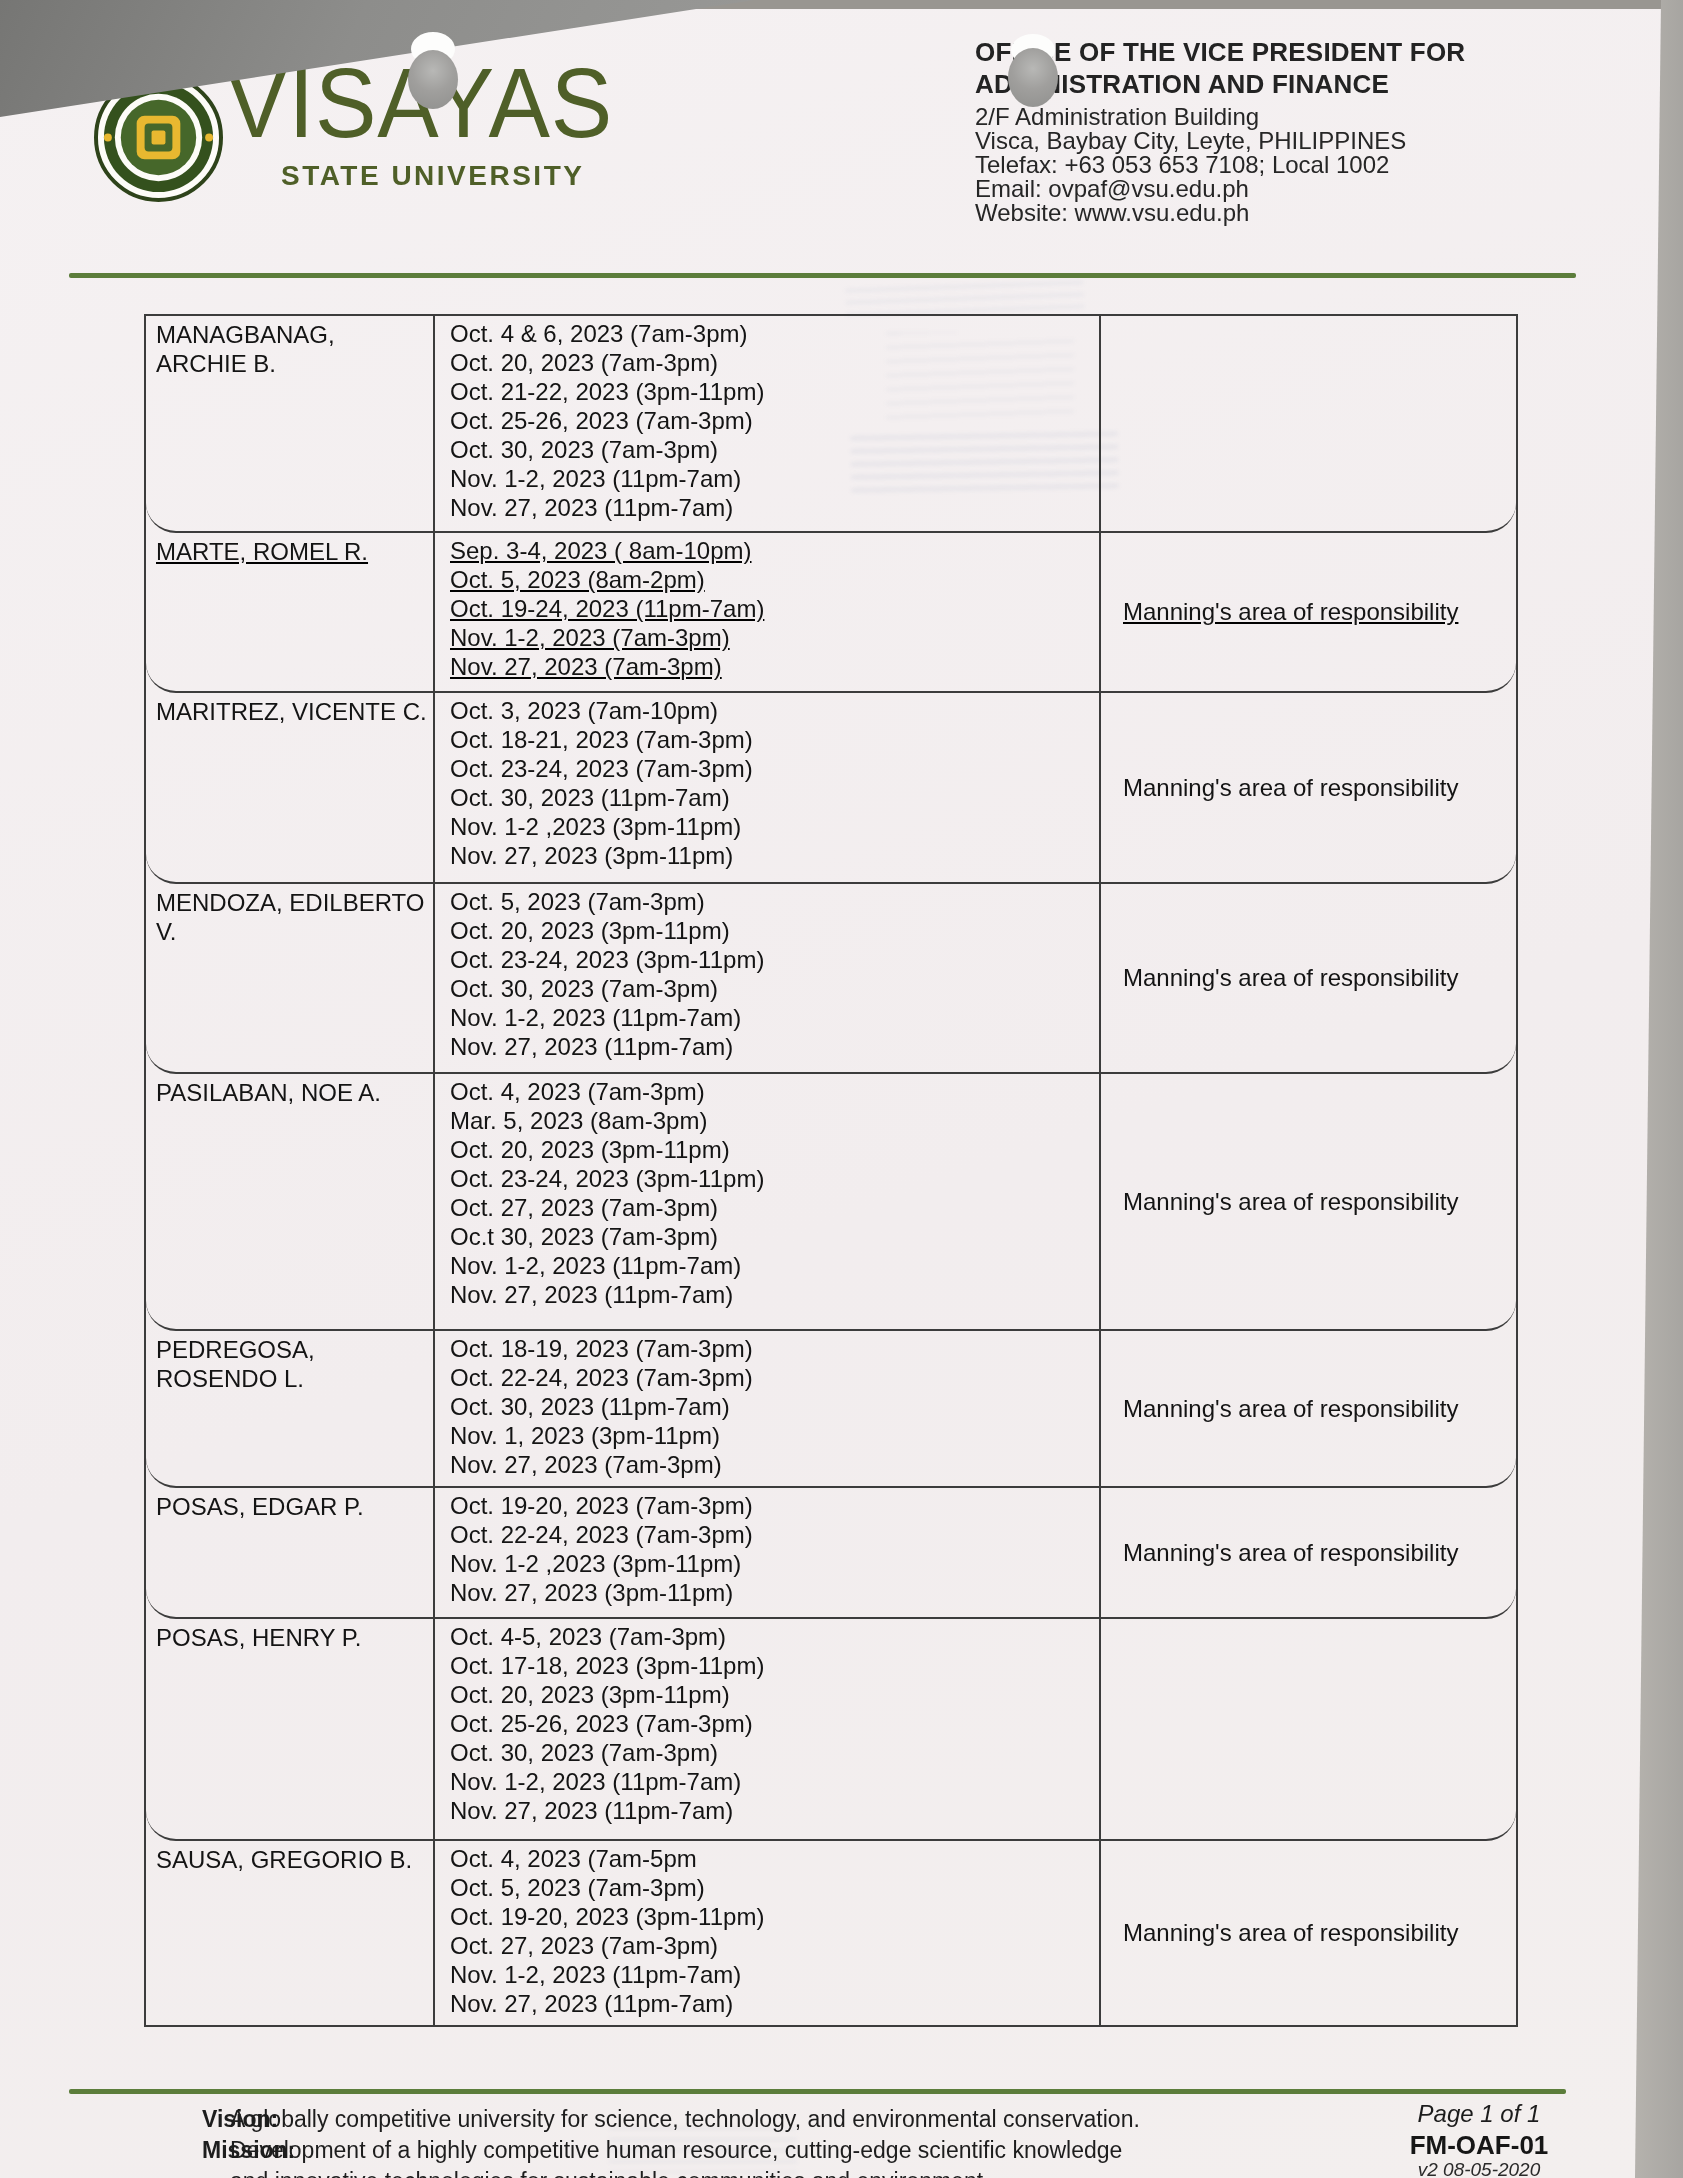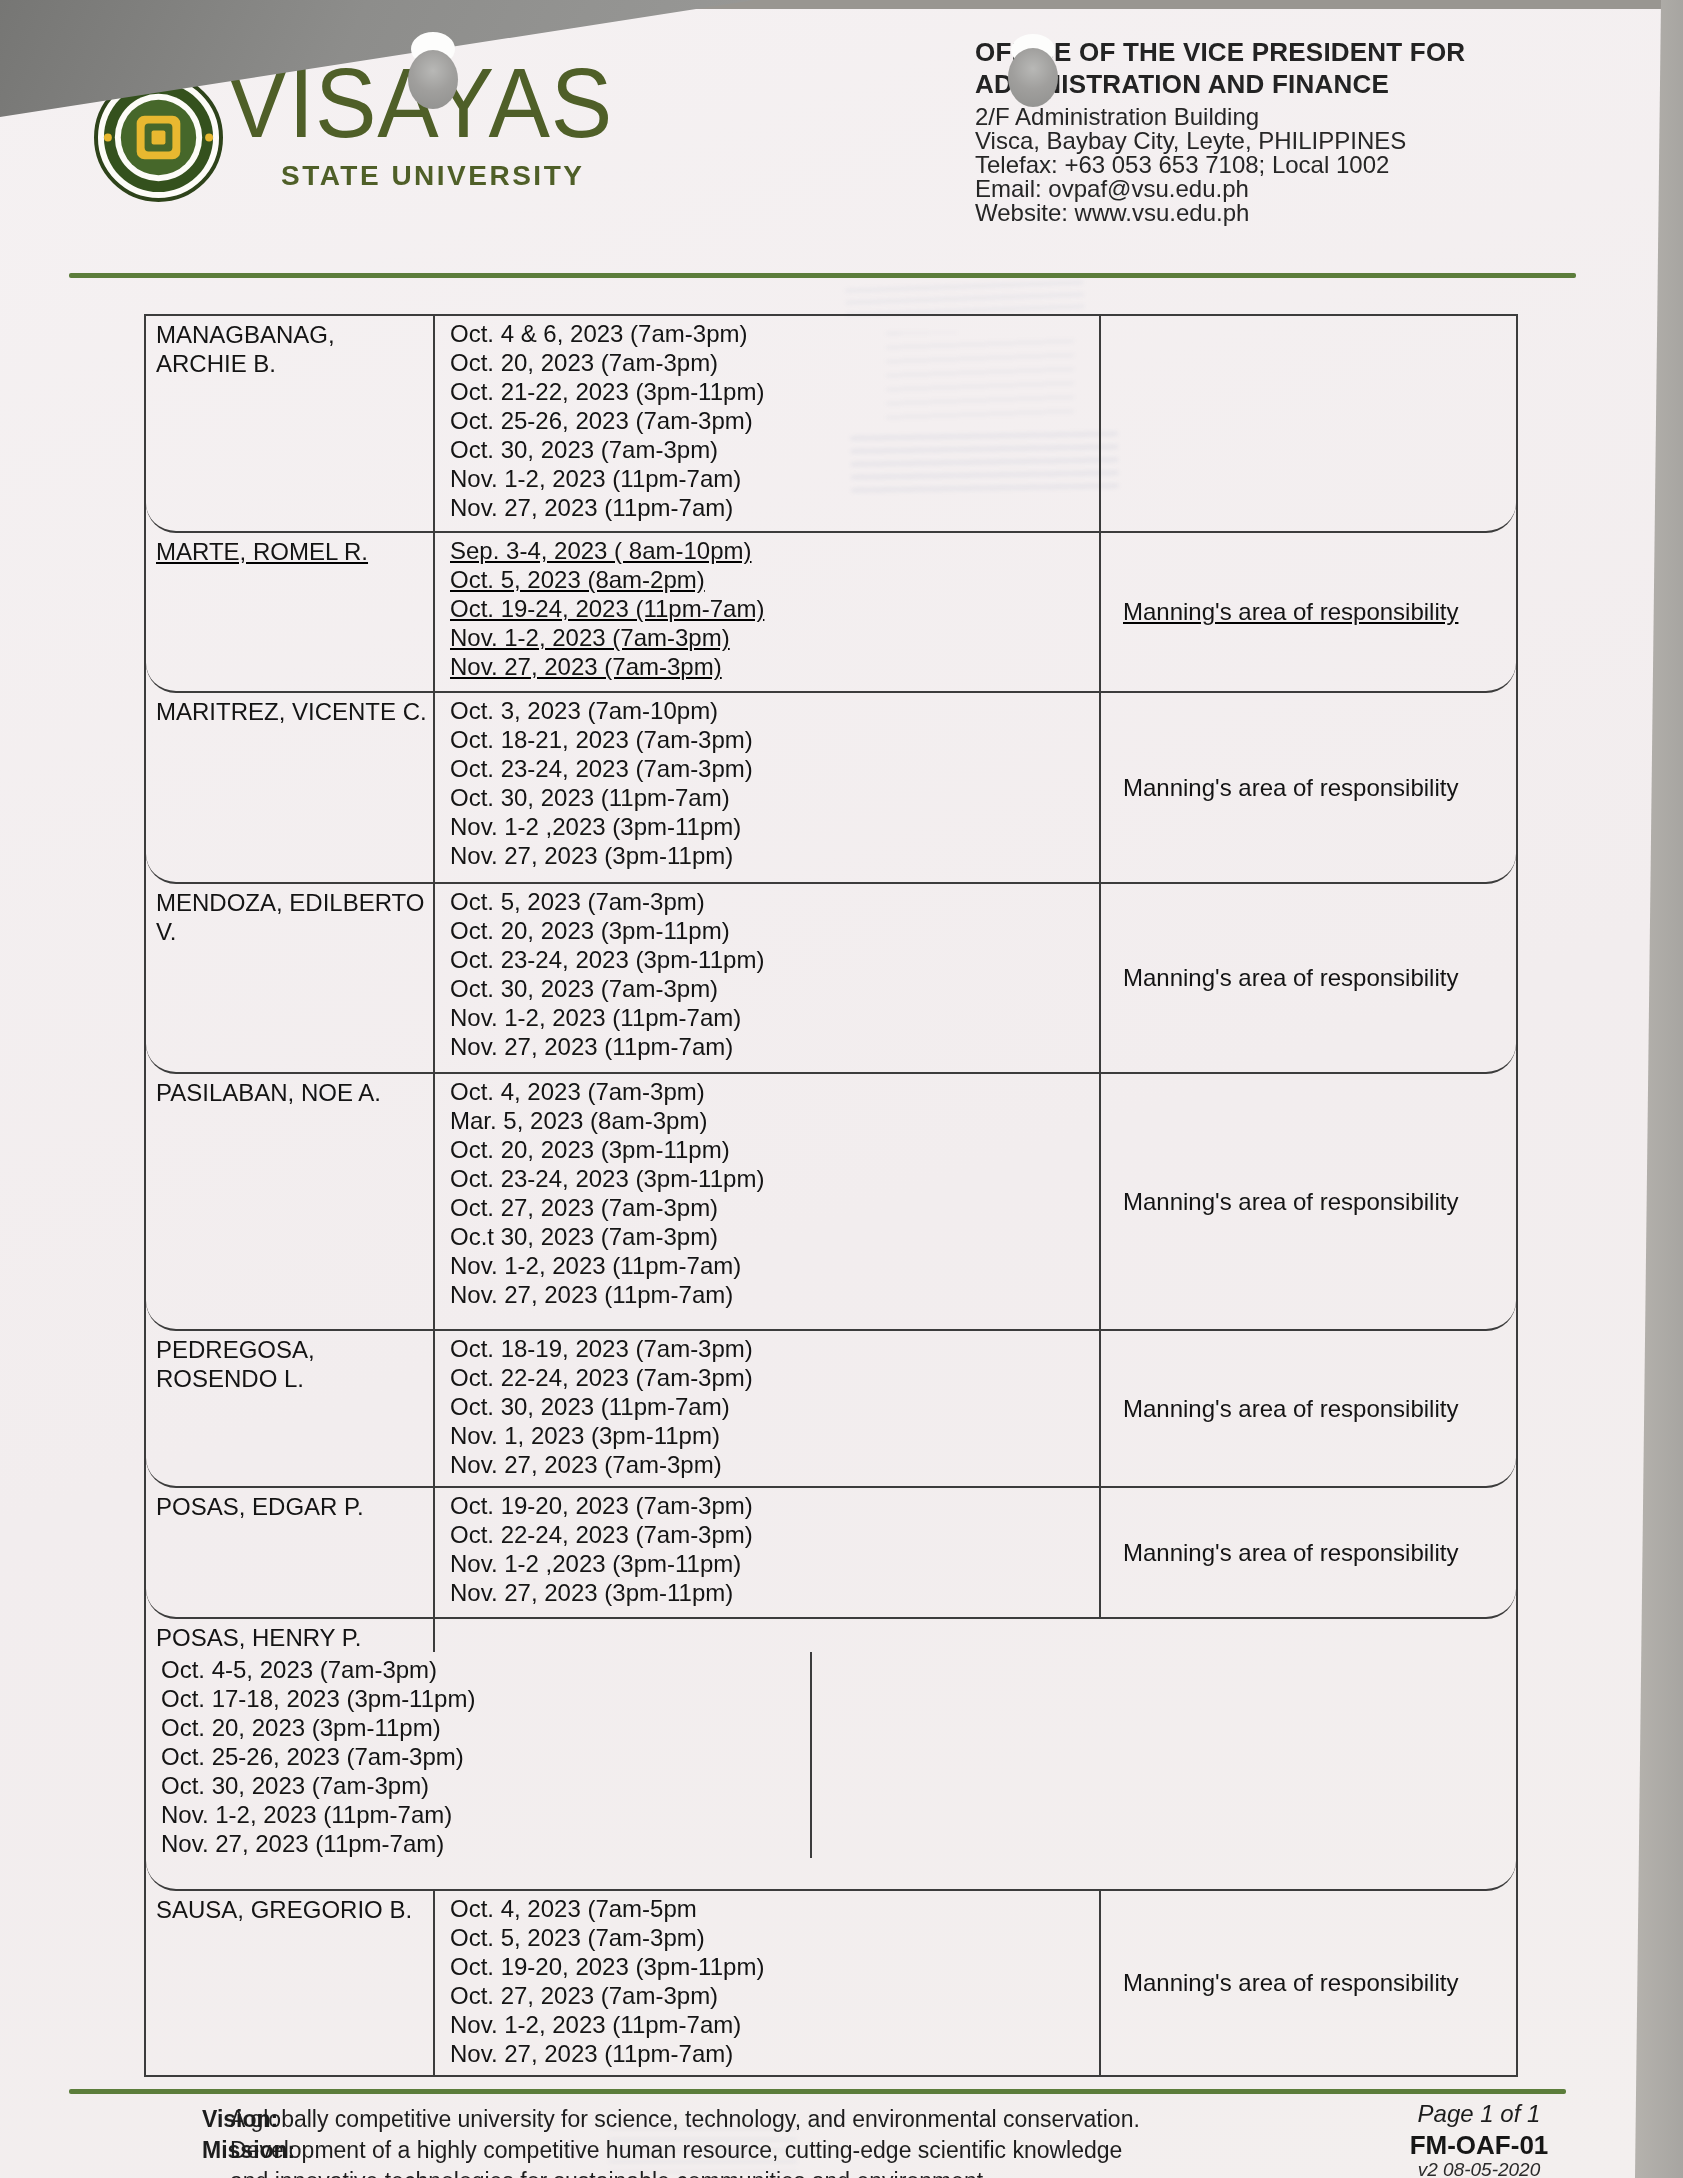--- a/index.html
+++ b/index.html
@@ -56,21 +56,21 @@
   .row:last-child{border-bottom:none;}
   .cell{box-sizing:border-box;color:#141414;}
   .c-name{width:289px;border-right:2px solid #3c3c3c;padding:4px 6px 0 10px;
     font-size:24px;line-height:29px;}
   .c-sched{width:666px;border-right:2px solid #3c3c3c;padding:3px 6px 0 15px;
     font-size:24px;}
   .sched-line{line-height:29px;white-space:nowrap;}
   .c-area{flex:1;display:flex;align-items:center;padding-left:22px;
     font-size:24px;line-height:28px;}
   .r0{height:217px;} .r1{height:160px;text-decoration:underline;} .r2{height:191px;} .r3{height:190px;}
-  .r4{height:257px;} .r5{height:157px;} .r6{height:131px;} .r7{height:272px;flex-direction:column;}
+  .r4{height:257px;} .r5{height:157px;} .r6{height:131px;} .r7{height:222px;}
   .r8{height:184px;}
   
   .f-label{position:absolute;left:158px;font-size:23px;font-weight:bold;color:#1d1d1d;margin-left:44px;}
   .f-text{position:absolute;left:230px;font-size:23px;color:#1d1d1d;white-space:nowrap;}
   .f-page{position:absolute;left:1390px;top:2100px;width:178px;text-align:center;
     font-size:24px;font-style:italic;color:#1c1c1c;}
   .f-code{position:absolute;left:1390px;top:2130px;width:178px;text-align:center;
     font-size:26px;font-weight:bold;color:#161616;}
   .f-ver{position:absolute;left:1390px;top:2159px;width:178px;text-align:center;
     font-size:19px;font-style:italic;color:#2a2a2a;}

